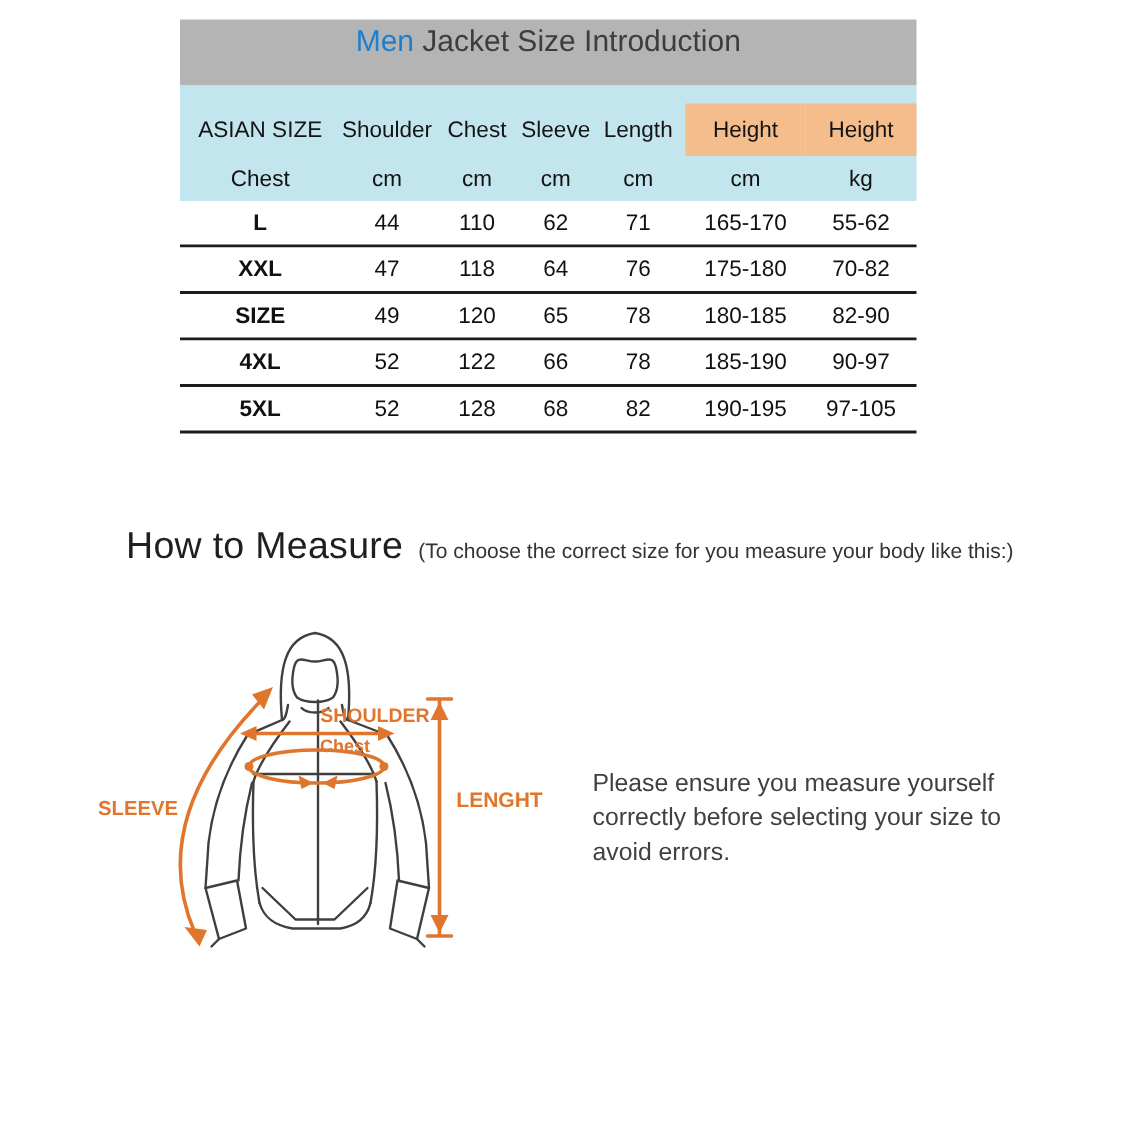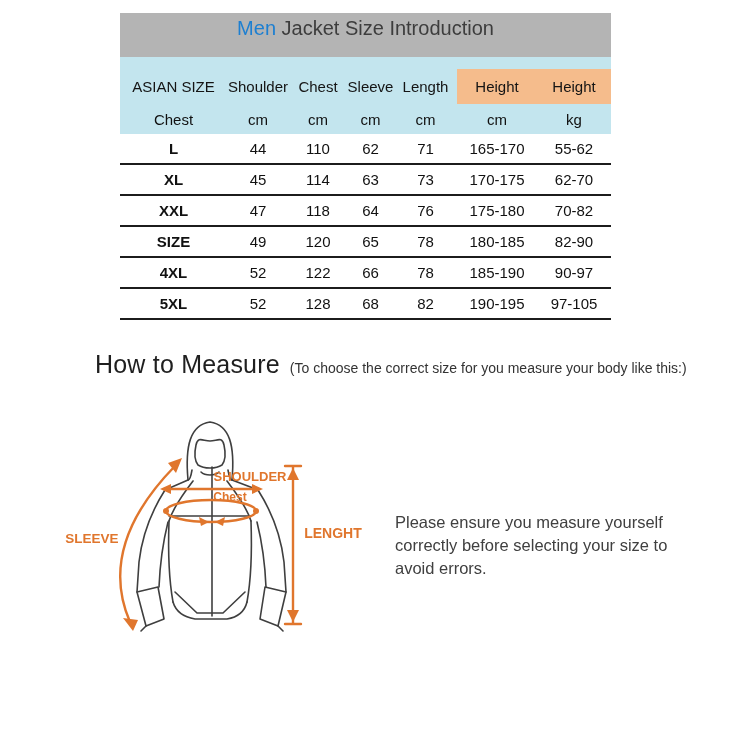--- a/index.html
+++ b/index.html
@@ -19,21 +19,21 @@
   .grid { display:grid; grid-template-columns:107px 62px 58px 47px 63px 80px 74px; }
   .cell { display:flex; align-items:center; justify-content:center; font-size:15px; }
   .header-row { height:47px; background:var(--header-blue); }
   .header-row .cell { color:#141414;margin-top:12px; }
   .header-row .orange { background:var(--header-orange); }
   .unit-row { height:30px; background:var(--header-blue); }
   .trow { height:29px; border-bottom:2px solid #1c1c1c; background:#fff; }
   .size-cell { font-weight:bold; }
 
   
-  .how-to { position:absolute; left:95px; top:350px; display:flex; align-items:baseline; white-space:nowrap; }
+  .how-to { position:absolute; left:84px; top:350px; display:flex; align-items:baseline; white-space:nowrap; }
   .how-to .head { font-size:25px; color:#1f1f1f; letter-spacing:0.2px; }
   .how-to .sub { font-size:14px; color:#333; margin-left:10px; }
 
   
   .diagram { position:absolute; left:55px; top:400px; }
   .outline { fill:none; stroke:#3f3f3f; stroke-width:1.6; stroke-linejoin:round; stroke-linecap:round; }
   .annot   { fill:none; stroke:var(--annot-orange); stroke-width:2.4; stroke-linecap:round; }
   .annot-fill { fill:var(--annot-orange); stroke:none; }
   .annot-text { fill:var(--annot-orange); font-family:"Liberation Sans", sans-serif; font-weight:bold; }
 
@@ -73,29 +73,20 @@
 
     <div id="rows-host">
         <div class="grid trow">
           <div class="cell size-cell">L</div>
           <div class="cell">44</div>
           <div class="cell">110</div>
           <div class="cell">62</div>
           <div class="cell">71</div>
           <div class="cell">165-170</div>
           <div class="cell">55-62</div>
-        </div>
-        <div class="grid trow">
-          <div class="cell size-cell">XL</div>
-          <div class="cell">45</div>
-          <div class="cell">114</div>
-          <div class="cell">63</div>
-          <div class="cell">73</div>
-          <div class="cell">170-175</div>
-          <div class="cell">62-70</div>
         </div>
         <div class="grid trow">
           <div class="cell size-cell">XXL</div>
           <div class="cell">47</div>
           <div class="cell">118</div>
           <div class="cell">64</div>
           <div class="cell">76</div>
           <div class="cell">175-180</div>
           <div class="cell">70-82</div>
         </div>

